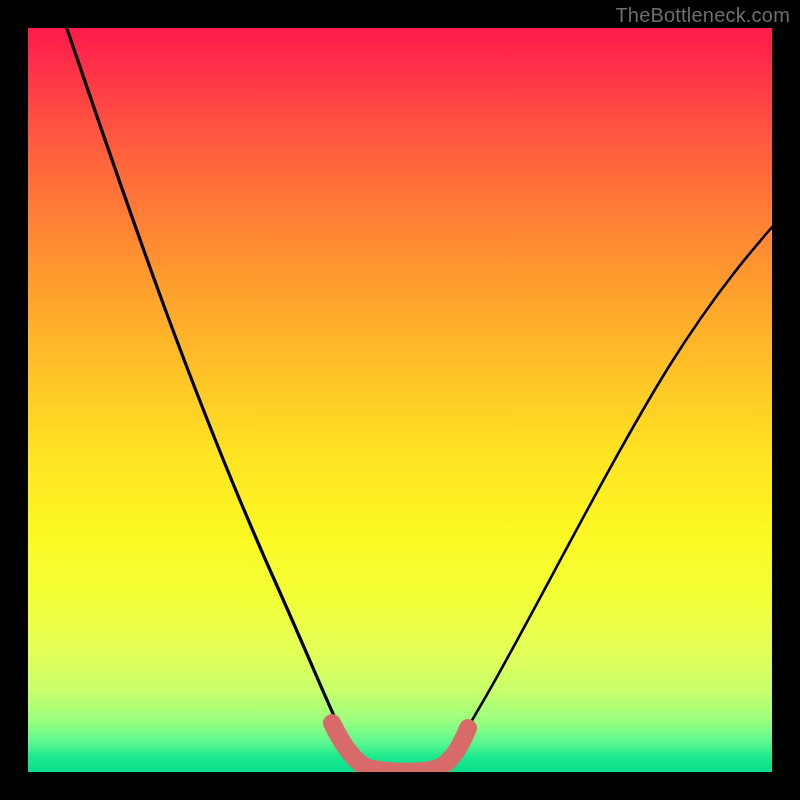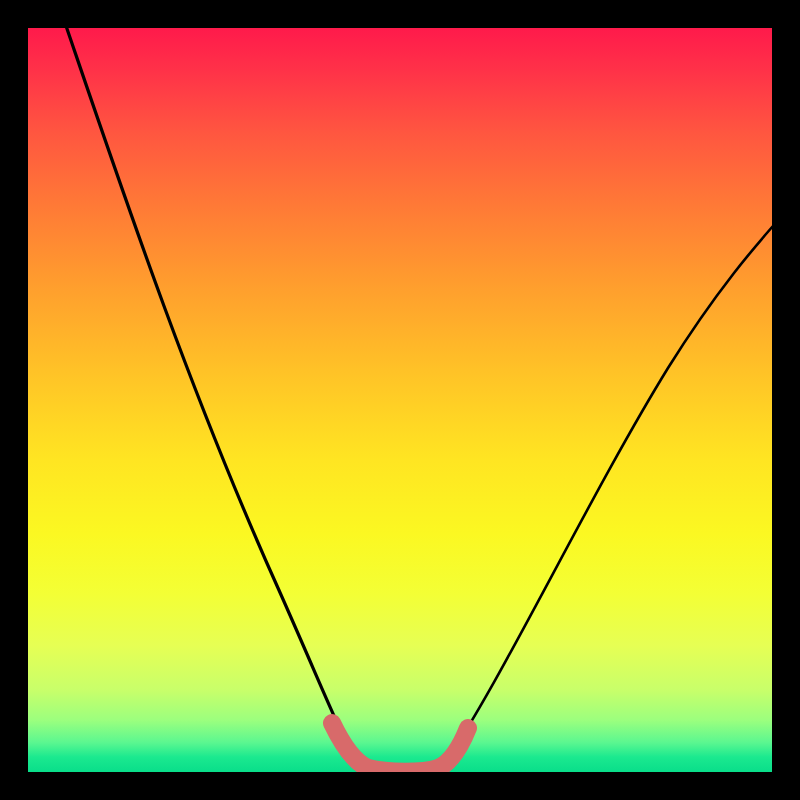--- a/index.html
+++ b/index.html
@@ -91,13 +91,14 @@
            C 470 660, 560 470, 640 340
            C 690 260, 730 215, 752 190" fill="none" stroke="#000" stroke-width="2.6" stroke-linecap="round"></path>
 
       <path d="M 304 695
            C 316 720, 328 735, 340 740
            C 360 745, 395 745, 410 740
            C 422 735, 432 720, 440 700" fill="none" stroke="#d86a6a" stroke-width="18" stroke-linecap="round" stroke-linejoin="round"></path>
     </svg>
   </div>
 
+  <div class="watermark">TheBottleneck.com</div>
 </div>
 
 </body></html>

